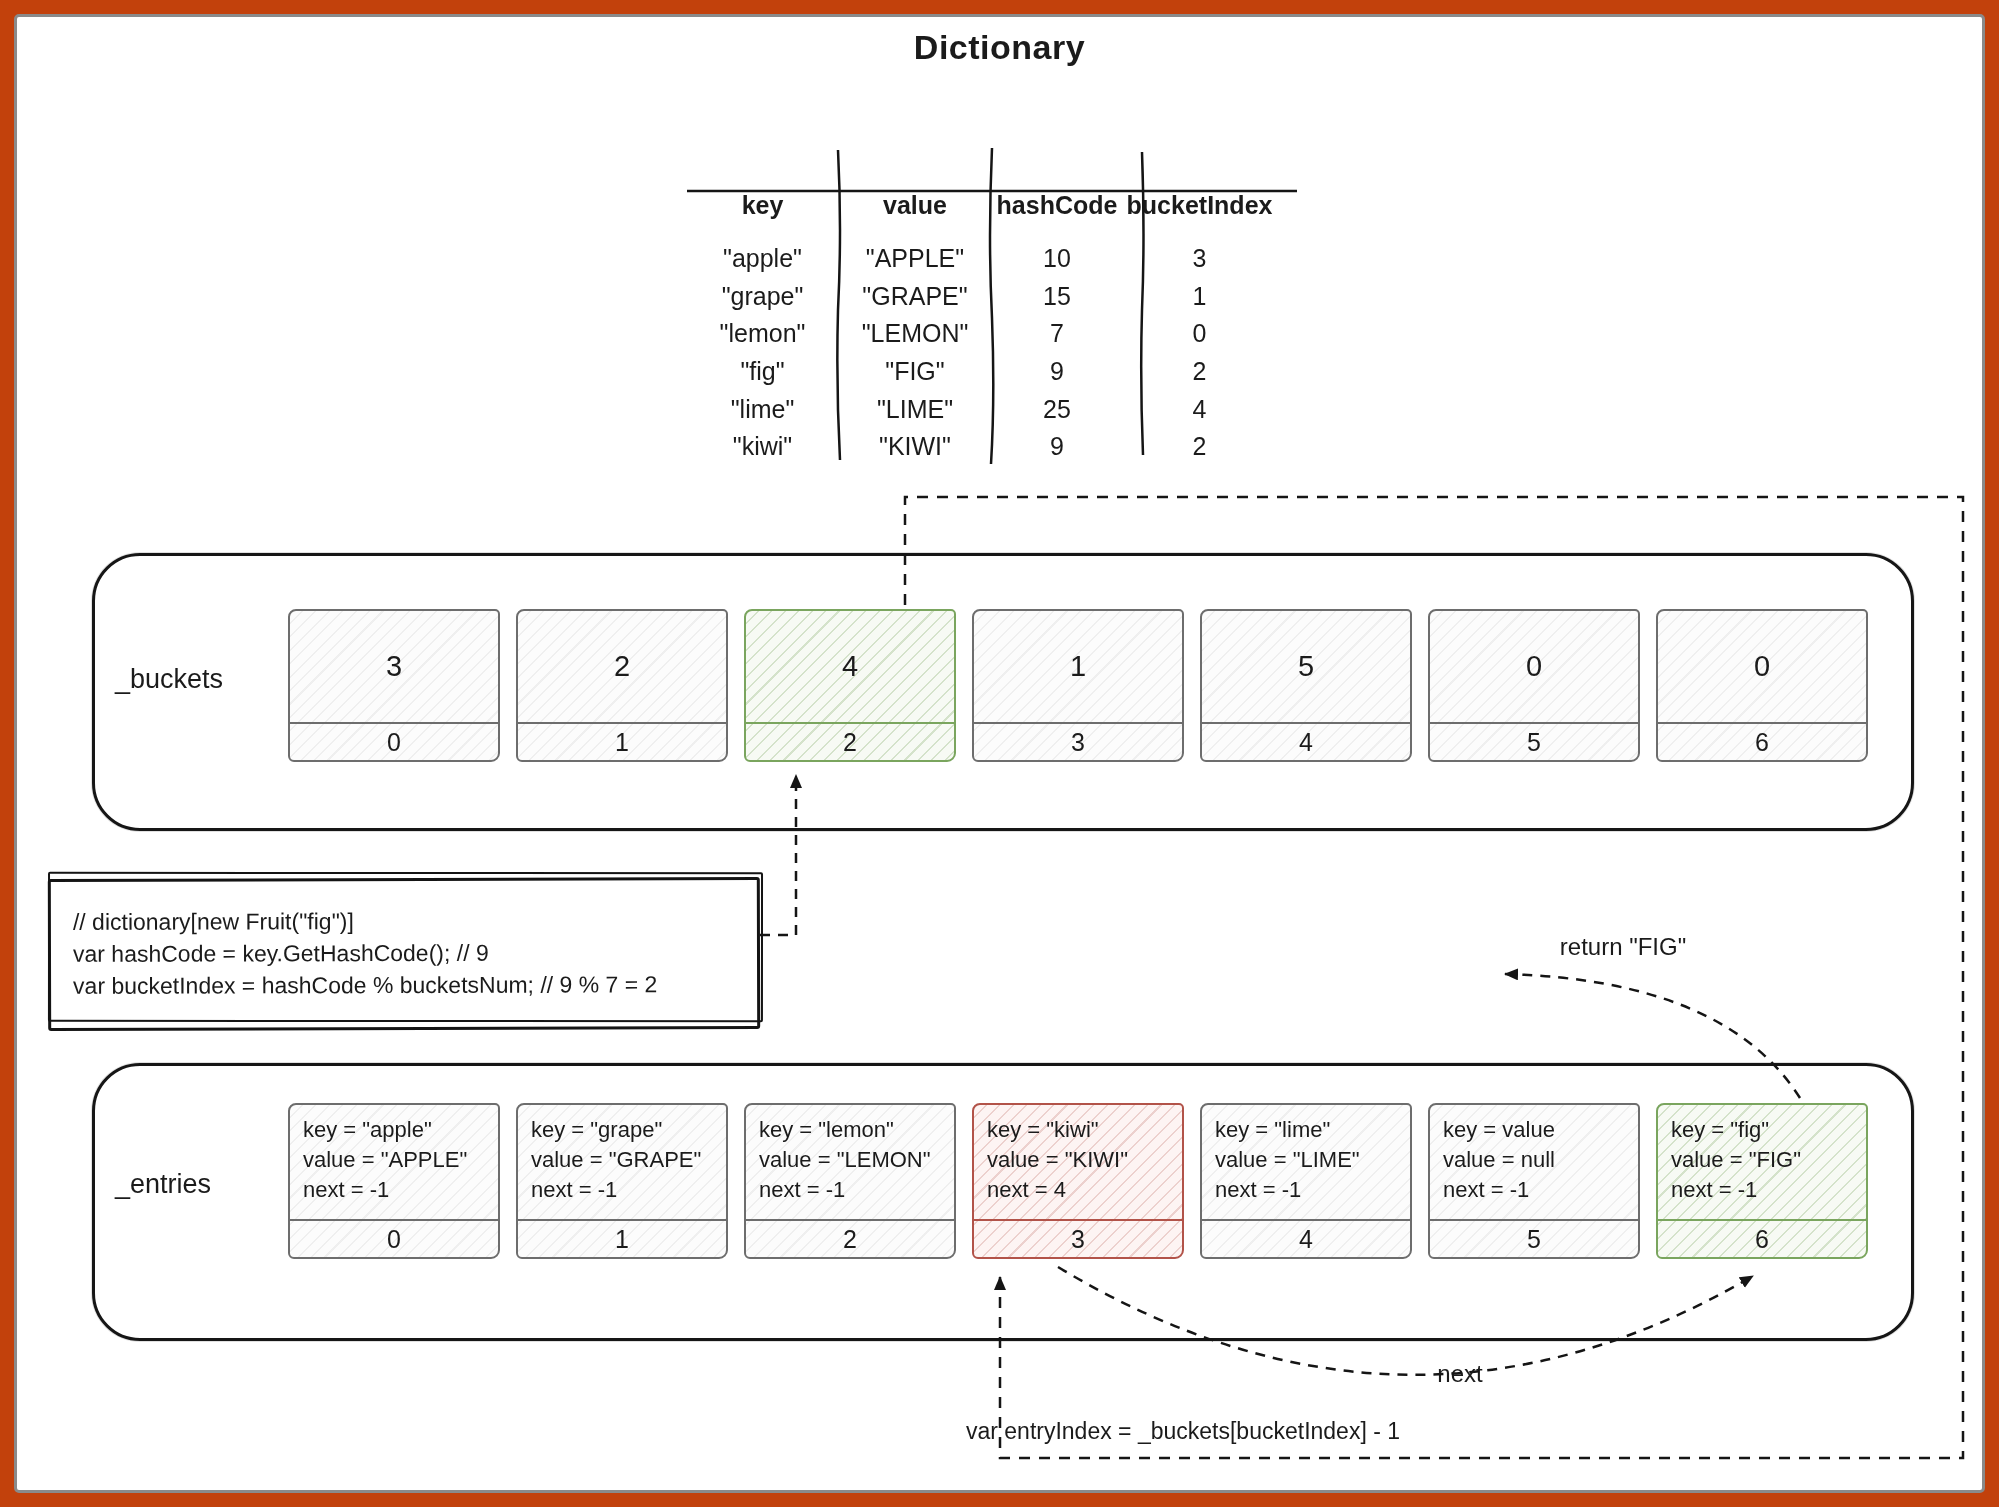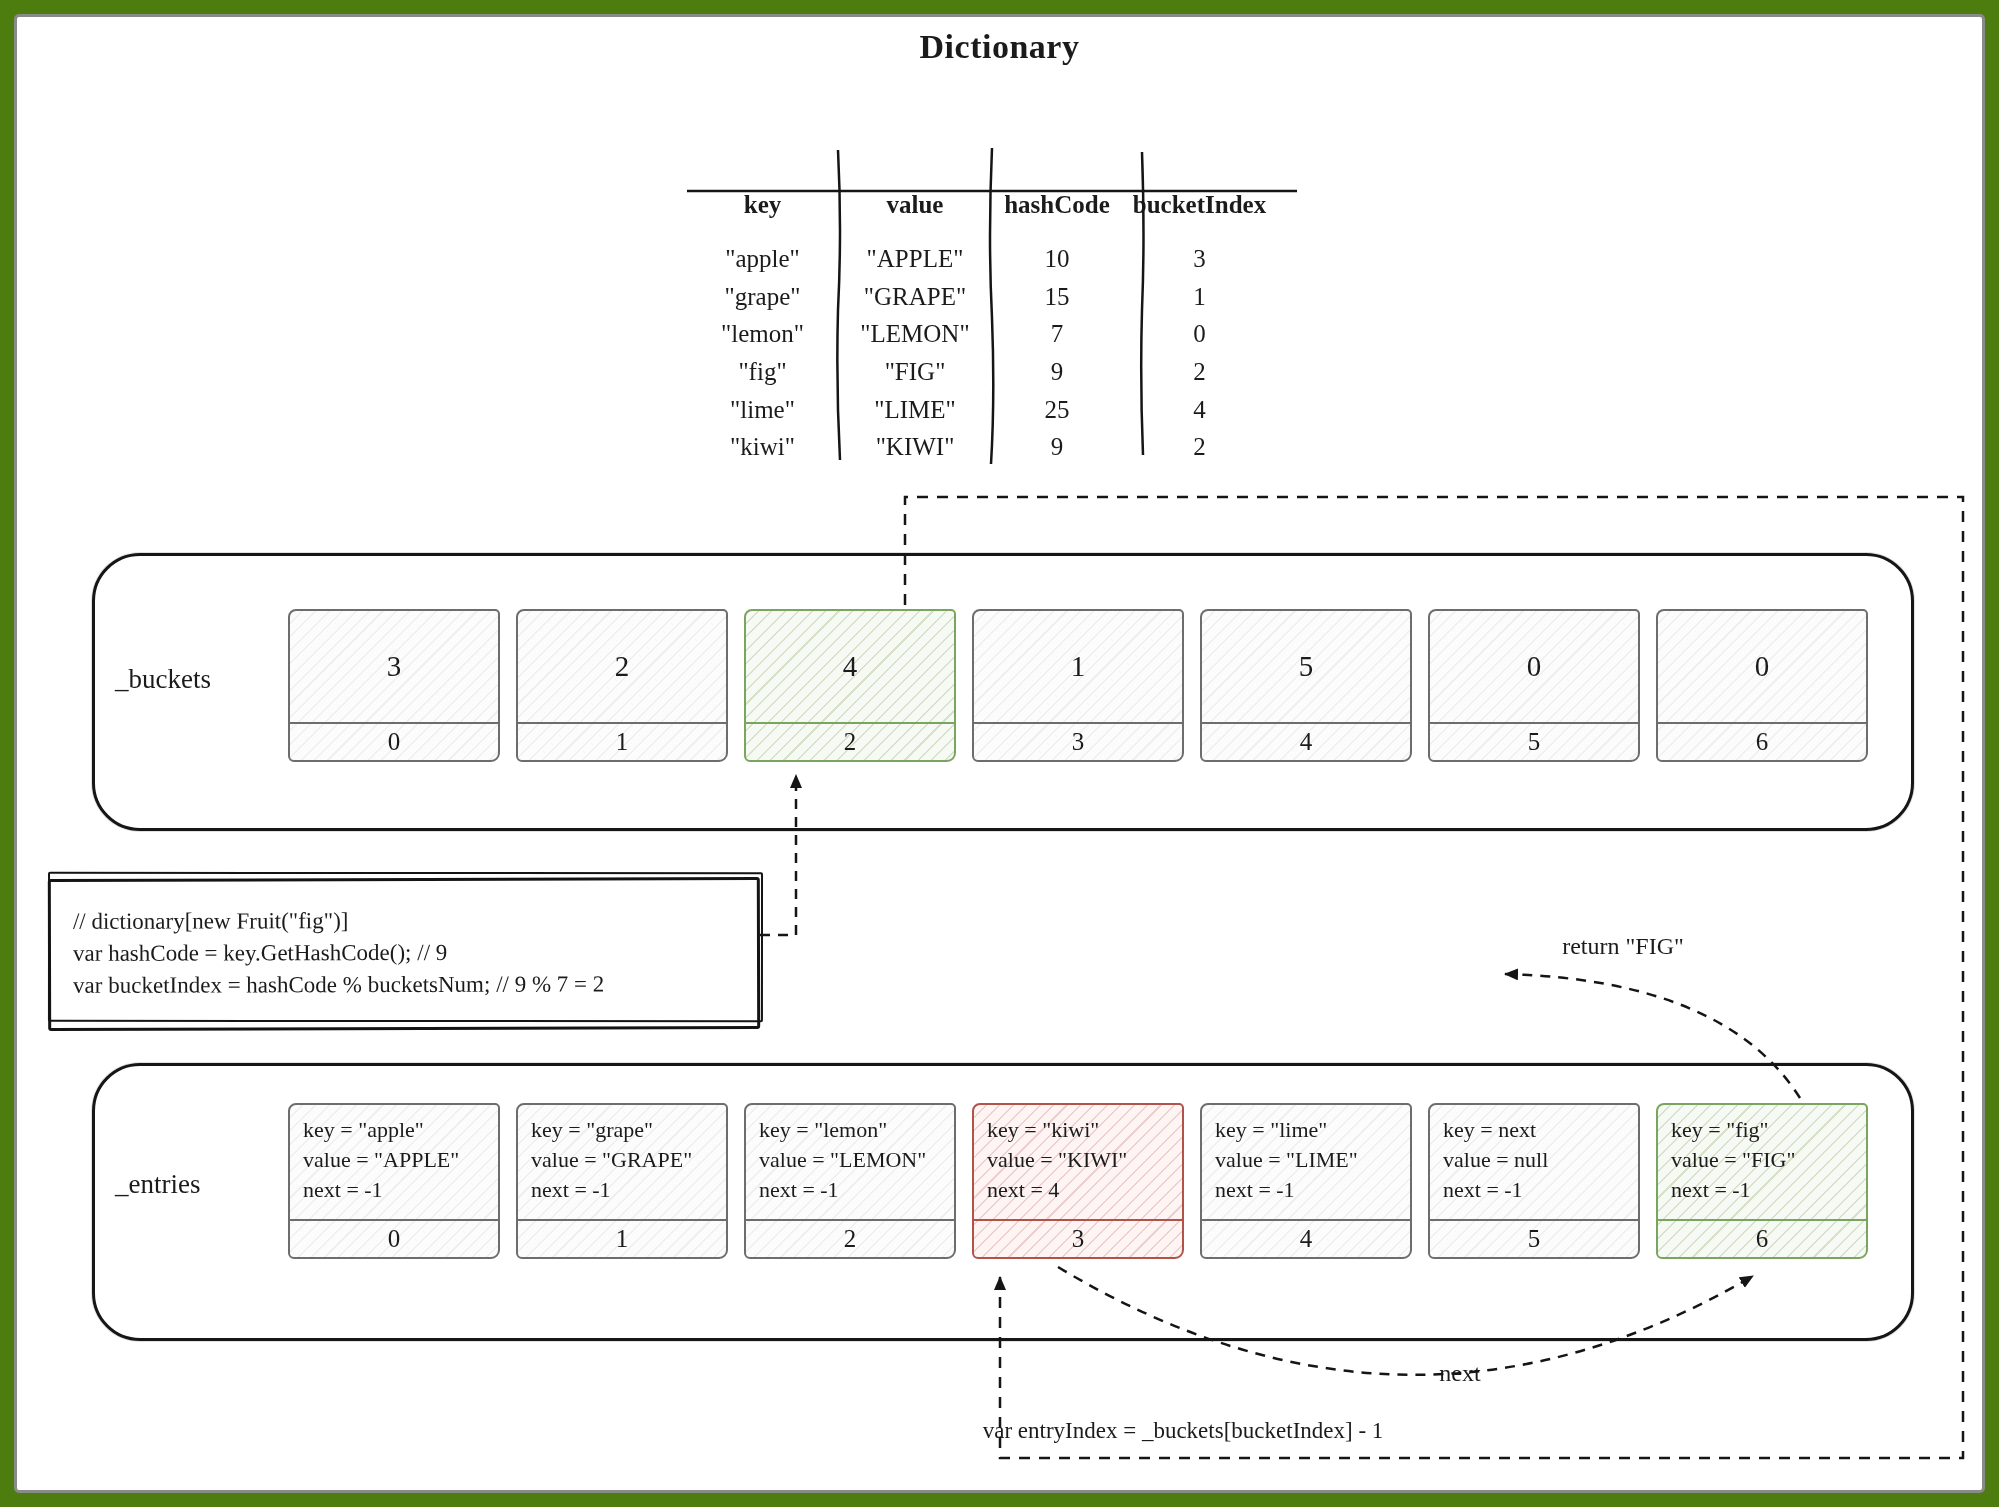--- a/index.html
+++ b/index.html
@@ -1,17 +1,17 @@
 <!DOCTYPE html>
 <html><head>
 <meta charset="utf-8">
 <style>
   html,body{margin:0;padding:0;background:#000;}
-  .stage{position:relative;width:1999px;height:1507px;background:#4d7c0f;
-         font-family:Liberation Serif, serif;color:#1b1b1b;overflow:hidden;}
+  .stage{position:relative;width:1999px;height:1507px;background:#c2410c;
+         font-family:Liberation Sans, sans-serif;color:#1b1b1b;overflow:hidden;}
   .card{position:absolute;inset:14px;background:#fff;border:3px solid #8a8a8a;border-radius:5px;}
   .abs{position:absolute;}
   .title{left:0;right:0;top:28px;text-align:center;font-size:34px;font-weight:bold;letter-spacing:.5px;}
 
   
   .ktable{left:687px;top:150px;width:610px;height:312px;display:flex;}
   .kcol{text-align:center;margin-top:34px;}
   .khead{height:42px;line-height:42px;font-weight:bold;font-size:25px;}
   .krows{margin-top:14px;}
   .kval{height:37.7px;line-height:37.7px;font-size:25px;}
@@ -181,21 +181,21 @@
         <div class="acell">
           <div class="etext">
             <div>key = "lime"</div>
             <div>value = "LIME"</div>
             <div>next = -1</div>
           </div>
           <div class="bidx">4</div>
         </div>
         <div class="acell">
           <div class="etext">
-            <div>key = next</div>
+            <div>key = value</div>
             <div>value = null</div>
             <div>next = -1</div>
           </div>
           <div class="bidx">5</div>
         </div>
         <div class="acell green">
           <div class="etext">
             <div>key = "fig"</div>
             <div>value = "FIG"</div>
             <div>next = -1</div>

